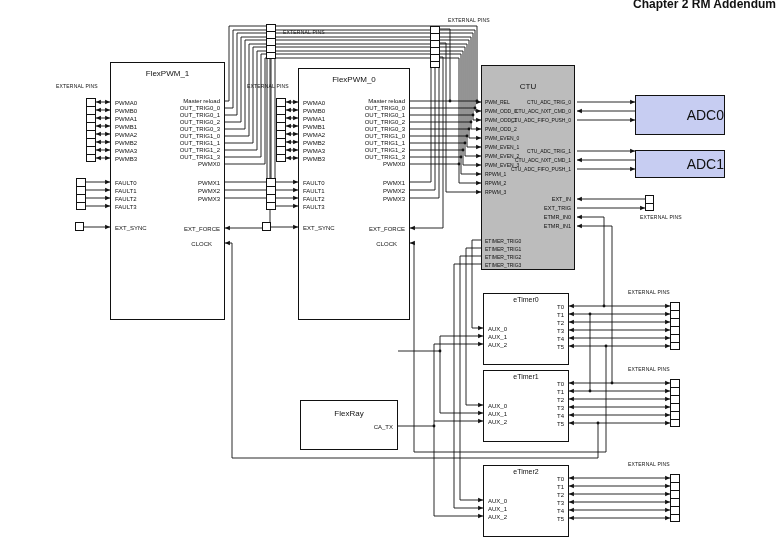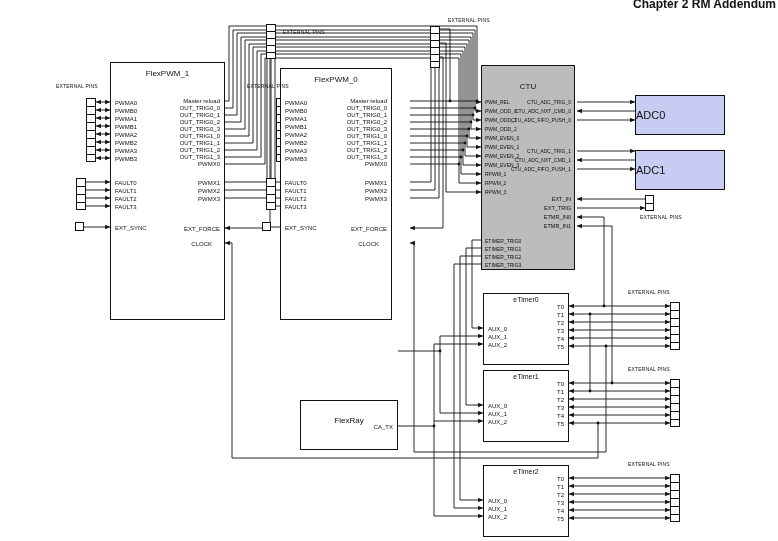--- a/index.html
+++ b/index.html
@@ -4,21 +4,21 @@
 <style>
   html,body{margin:0;padding:0;background:#fff}
   #canvas{position:relative;width:778px;height:541px;background:#fff;overflow:hidden;
           font-family:"Liberation Sans",sans-serif;color:#111}
   #wires{position:absolute;left:0;top:0;z-index:1}
   #wires path{stroke:#111;stroke-width:0.9;fill:none}
   #wires .dot{fill:#111;stroke:none}
   .hdr{position:absolute;top:-3px;right:2px;font-size:12px;font-weight:bold;z-index:3;white-space:nowrap}
   .blk{position:absolute;box-sizing:border-box;border:1px solid #111;background:#fff;z-index:2}
   .blk.ctu{background:var(--ctu-fill,#bcbcbc)}
-  .blk.adc{background:var(--adc-fill,#c7cdf2);display:flex;align-items:center;justify-content:flex-start;font-size:11px}
+  .blk.adc{background:var(--adc-fill,#c7cdf2);display:flex;align-items:center;justify-content:flex-end;font-size:14px}
   .ttl{position:absolute;left:0;right:0;text-align:center;font-size:8px;white-space:nowrap}
   .ttl7{font-size:7px}
   .pins{position:absolute;font-size:6px}
   .pins div{height:8px;line-height:8px;white-space:nowrap}
   .pins.p7 div{height:7px;line-height:7px}
   .pins.p9 div{height:9px;line-height:9px}
   .pins.f5{font-size:5px}
   .pins.f55{font-size:5.5px}
   .r{text-align:right}
   .lbl{position:absolute;font-size:5px;z-index:3;white-space:nowrap;letter-spacing:.2px}
@@ -237,21 +237,21 @@
       <div>EXT_SYNC</div>
     </div>
     <div class="pins r" style="right:4px;top:162px">
       <div>EXT_FORCE</div>
     </div>
     <div class="pins r" style="right:12px;top:177px">
       <div>CLOCK</div>
     </div>
   </div>
 
-  <div class="blk" style="left:280px;top:68px;width:112px;height:252px">
+  <div class="blk" style="left:298px;top:68px;width:112px;height:252px">
     <div class="ttl" style="top:6px">FlexPWM_0</div>
     <div class="pins" style="left:4px;top:30px">
       <div>PWMA0</div>
       <div>PWMB0</div>
       <div>PWMA1</div>
       <div>PWMB1</div>
       <div>PWMA2</div>
       <div>PWMB2</div>
       <div>PWMA3</div>
       <div>PWMB3</div>
@@ -325,27 +325,27 @@
       <div>ETIMER_TRIG0</div>
       <div>ETIMER_TRIG1</div>
       <div>ETIMER_TRIG2</div>
       <div>ETIMER_TRIG3</div>
     </div>
   </div>
 
   <div class="blk adc" style="left:635px;top:95px;width:90px;height:40px">
     <span>ADC0</span>
   </div>
-  <div class="blk adc" style="left:635px;top:150px;width:90px;height:40px">
+  <div class="blk adc" style="left:635px;top:150px;width:90px;height:28px">
     <span>ADC1</span>
   </div>
 
 
   <div class="blk" style="left:300px;top:400px;width:98px;height:50px">
-    <div class="ttl" style="top:15px">FlexRay</div>
+    <div class="ttl" style="top:8px">FlexRay</div>
     <div class="pins r" style="right:4px;top:22px">
       <div>CA_TX</div>
     </div>
   </div>
 
   <div class="blk" style="left:483px;top:293px;width:86px;height:72px">
     <div class="ttl ttl7" style="top:2px">eTimer0</div>
     <div class="pins r" style="right:4px;top:9px">
       <div>T0</div>
       <div>T1</div>

